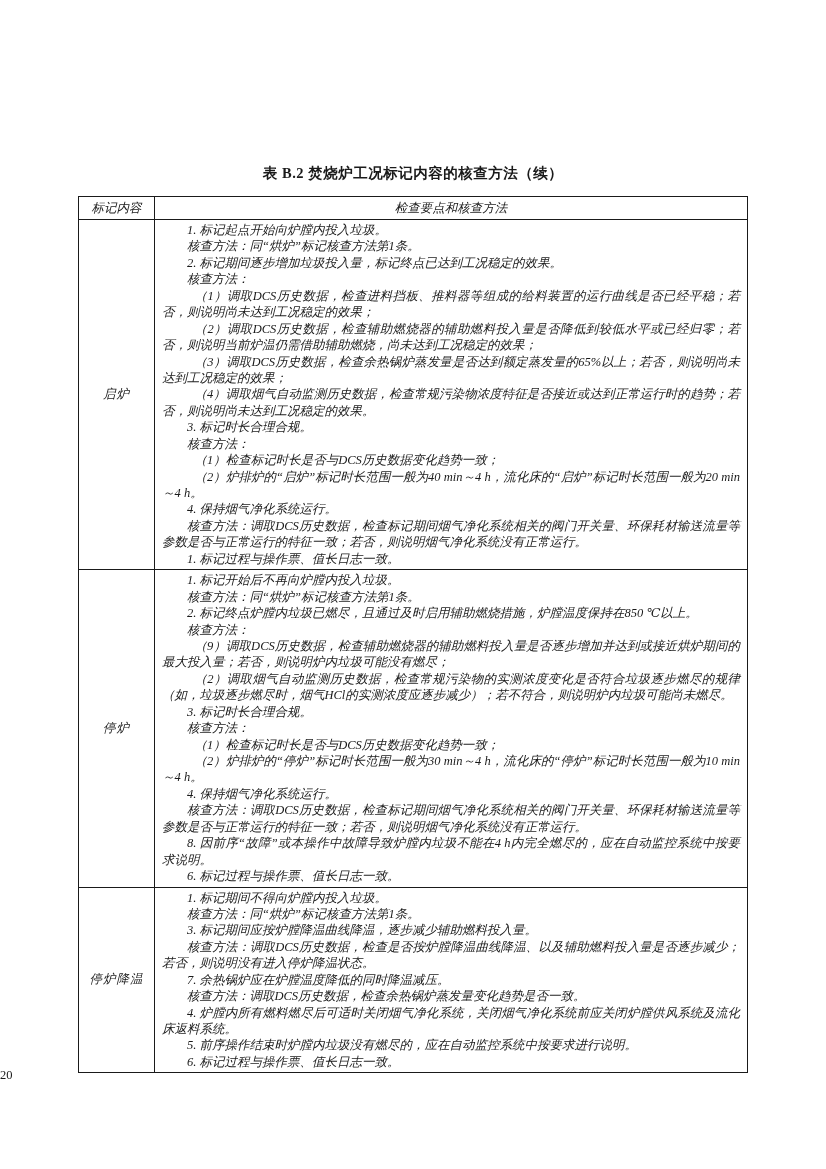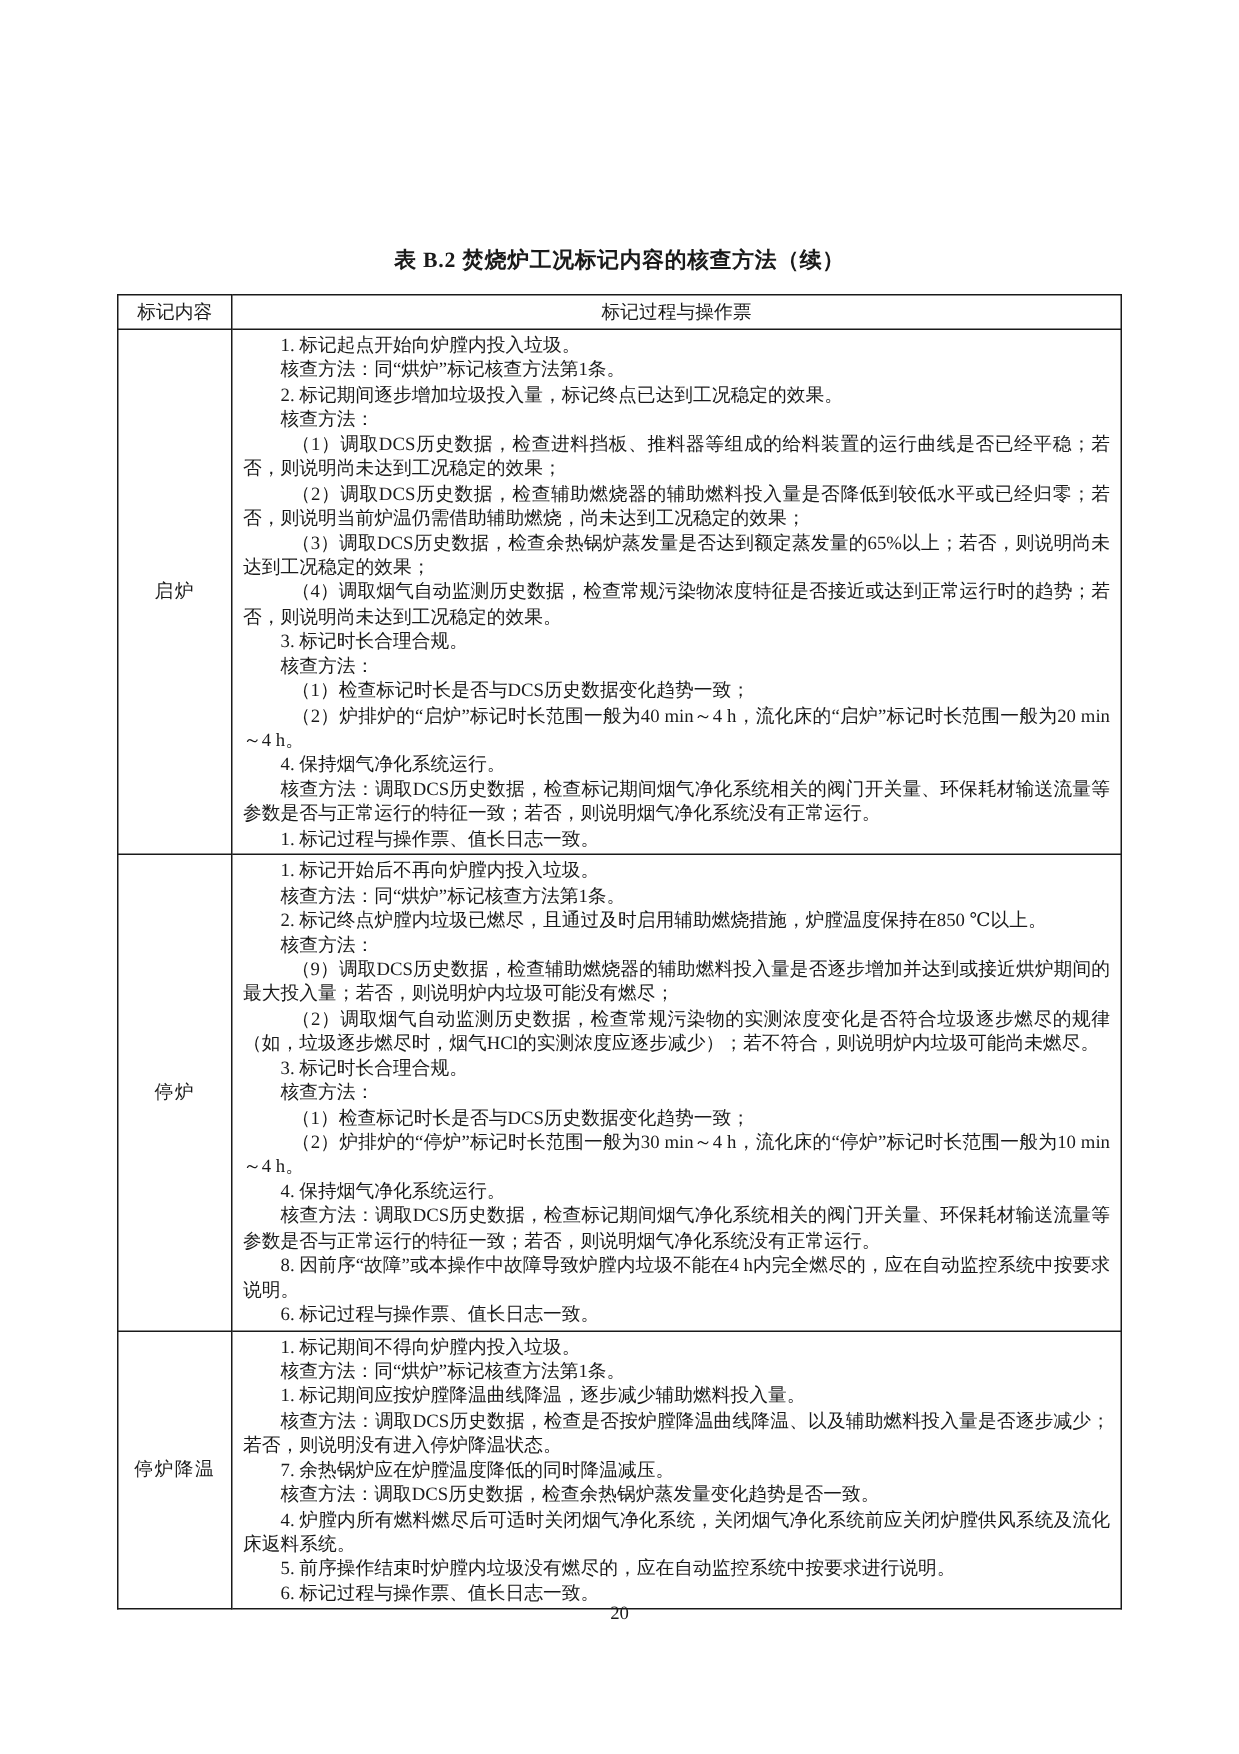--- a/index.html
+++ b/index.html
@@ -24,20 +24,21 @@
     font-size: 14.5px;
     font-weight: bold;
     letter-spacing: 0.5px;
   }
   table.check-table {
     border-collapse: collapse;
     table-layout: fixed;
     width: 670px;
     margin-left: 78px;
     border: 1.2px solid #1a1a1a;
+    font-style: italic;
   }
   .check-table th, .check-table td {
     border: 1px solid #1a1a1a;
     font-weight: normal;
     font-size: 12.5px;
     vertical-align: middle;
   }
   .check-table thead th {
     text-align: center;
     height: 23px;
@@ -61,40 +62,40 @@
     text-indent: 2em;
     text-align: justify;
     word-break: break-all;
   }
   .para.deep { text-indent: 2.6em; }
   .page-number {
     position: absolute;
     left: 0;
     width: 826px;
     top: 1068px;
-    text-align: center;
+    text-align: left;
     font-size: 12.5px;
   }
 </style>
 </head>
 <body>
 
 <div class="page">
 
   <h1 class="doc-title">表 B.2 焚烧炉工况标记内容的核查方法（续）</h1>
 
   <table class="check-table">
     <colgroup>
       <col class="col-label">
       <col class="col-content">
     </colgroup>
     <thead>
       <tr>
         <th>标记内容</th>
-        <th>标记过程与操作票</th>
+        <th>检查要点和核查方法</th>
       </tr>
     </thead>
     <tbody id="table-body">
         <tr>
           <th class="label-cell">启炉</th>
           <td class="content-cell">
             <p class="para">1. 标记起点开始向炉膛内投入垃圾。</p>
             <p class="para">核查方法：同“烘炉”标记核查方法第1条。</p>
             <p class="para">2. 标记期间逐步增加垃圾投入量，标记终点已达到工况稳定的效果。</p>
             <p class="para">核查方法：</p>
@@ -128,21 +129,21 @@
             <p class="para">核查方法：调取DCS历史数据，检查标记期间烟气净化系统相关的阀门开关量、环保耗材输送流量等参数是否与正常运行的特征一致；若否，则说明烟气净化系统没有正常运行。</p>
             <p class="para">8. 因前序“故障”或本操作中故障导致炉膛内垃圾不能在4 h内完全燃尽的，应在自动监控系统中按要求说明。</p>
             <p class="para">6. 标记过程与操作票、值长日志一致。</p>
           </td>
         </tr>
         <tr>
           <th class="label-cell">停炉降温</th>
           <td class="content-cell">
             <p class="para">1. 标记期间不得向炉膛内投入垃圾。</p>
             <p class="para">核查方法：同“烘炉”标记核查方法第1条。</p>
-            <p class="para">1. 标记期间应按炉膛降温曲线降温，逐步减少辅助燃料投入量。</p>
+            <p class="para">3. 标记期间应按炉膛降温曲线降温，逐步减少辅助燃料投入量。</p>
             <p class="para">核查方法：调取DCS历史数据，检查是否按炉膛降温曲线降温、以及辅助燃料投入量是否逐步减少；若否，则说明没有进入停炉降温状态。</p>
             <p class="para">7. 余热锅炉应在炉膛温度降低的同时降温减压。</p>
             <p class="para">核查方法：调取DCS历史数据，检查余热锅炉蒸发量变化趋势是否一致。</p>
             <p class="para">4. 炉膛内所有燃料燃尽后可适时关闭烟气净化系统，关闭烟气净化系统前应关闭炉膛供风系统及流化床返料系统。</p>
             <p class="para">5. 前序操作结束时炉膛内垃圾没有燃尽的，应在自动监控系统中按要求进行说明。</p>
             <p class="para">6. 标记过程与操作票、值长日志一致。</p>
           </td>
         </tr>
       </tbody>
   </table>

